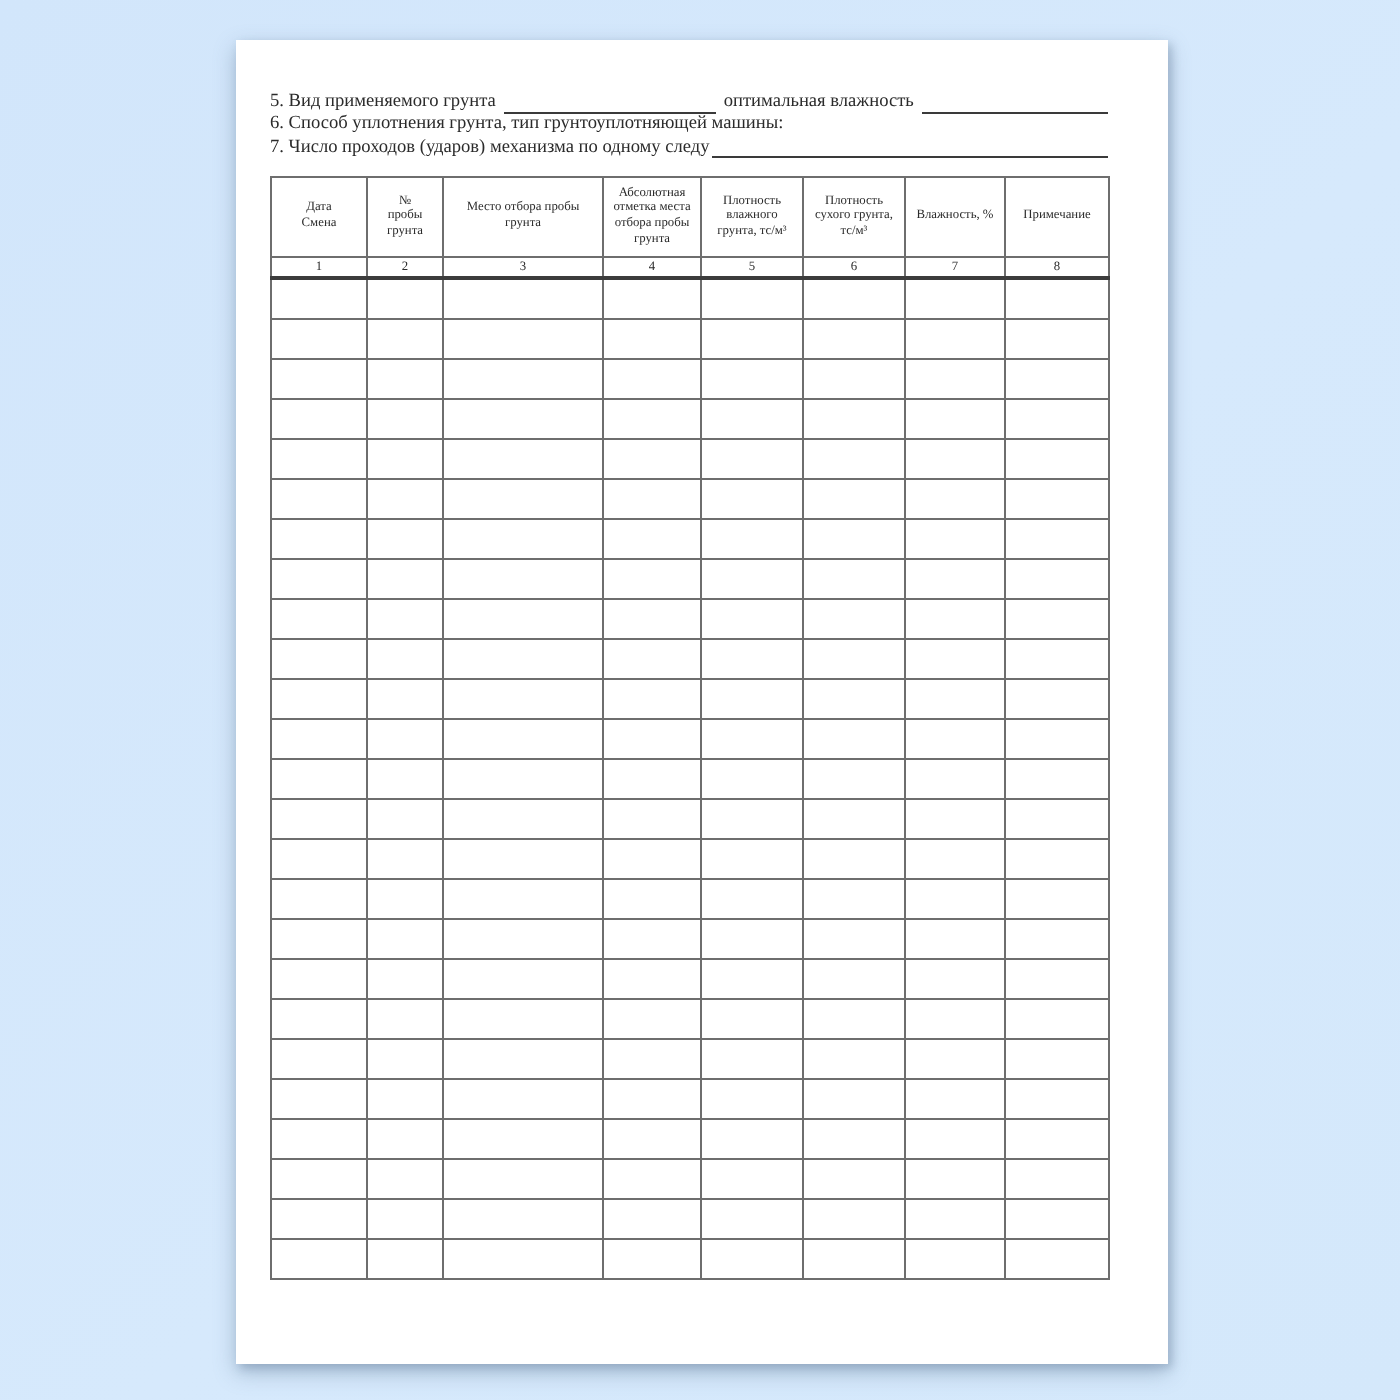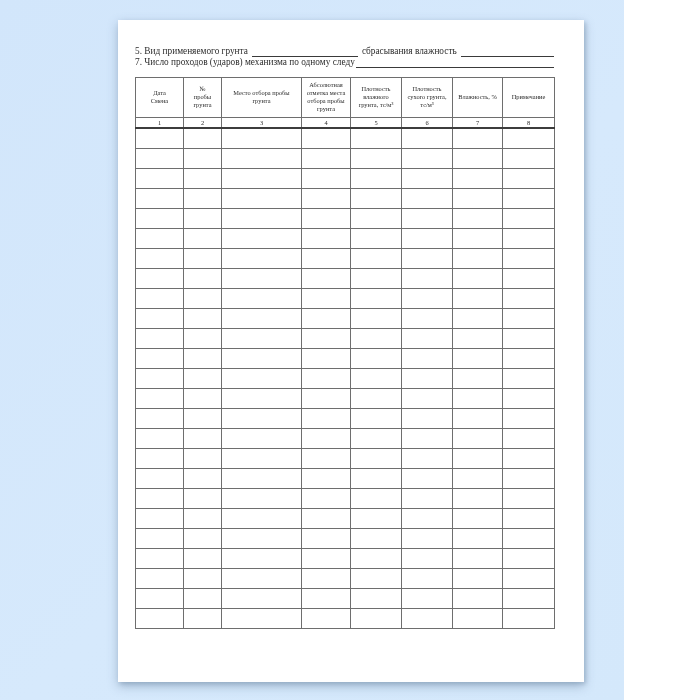--- a/index.html
+++ b/index.html
@@ -5,21 +5,21 @@
   html, body {
     margin: 0;
     padding: 0;
     width: 700px;
     height: 700px;
     overflow: hidden;
     font-family: "Liberation Serif", "DejaVu Serif", serif;
   }
   .bg {
     position: relative;
-    width: 624px;
+    width: 700px;
     height: 700px;
     background: linear-gradient(135deg, #d2e6fb 0%, #d6e9fc 55%, #d4e8fb 100%);
   }
   .page {
     position: absolute;
     left: 118px;
     top: 20px;
     width: 466px;
     height: 662px;
     background: #ffffff;
@@ -79,24 +79,27 @@
 </style>
 </head>
 <body>
 
 <div class="bg">
   <div class="page">
 
     <div class="formline">
       <span class="lbl">5. Вид применяемого грунта</span>
       <span class="blank w106"></span>
-      <span class="lbl">сбрасывания влажность</span>
+      <span class="lbl">оптимальная влажность</span>
       <span class="blank grow"></span>
     </div>
 
+    <div class="formline">
+      <span class="lbl">6. Способ уплотнения грунта, тип грунтоуплотняющей машины:</span>
+    </div>
 
 
     <div class="formline">
       <span class="lbl">7. Число проходов (ударов) механизма по одному следу</span>
       <span class="blank grow tight"></span>
     </div>
 
     <table class="journal">
       <colgroup>
         <col style="width:48px">

